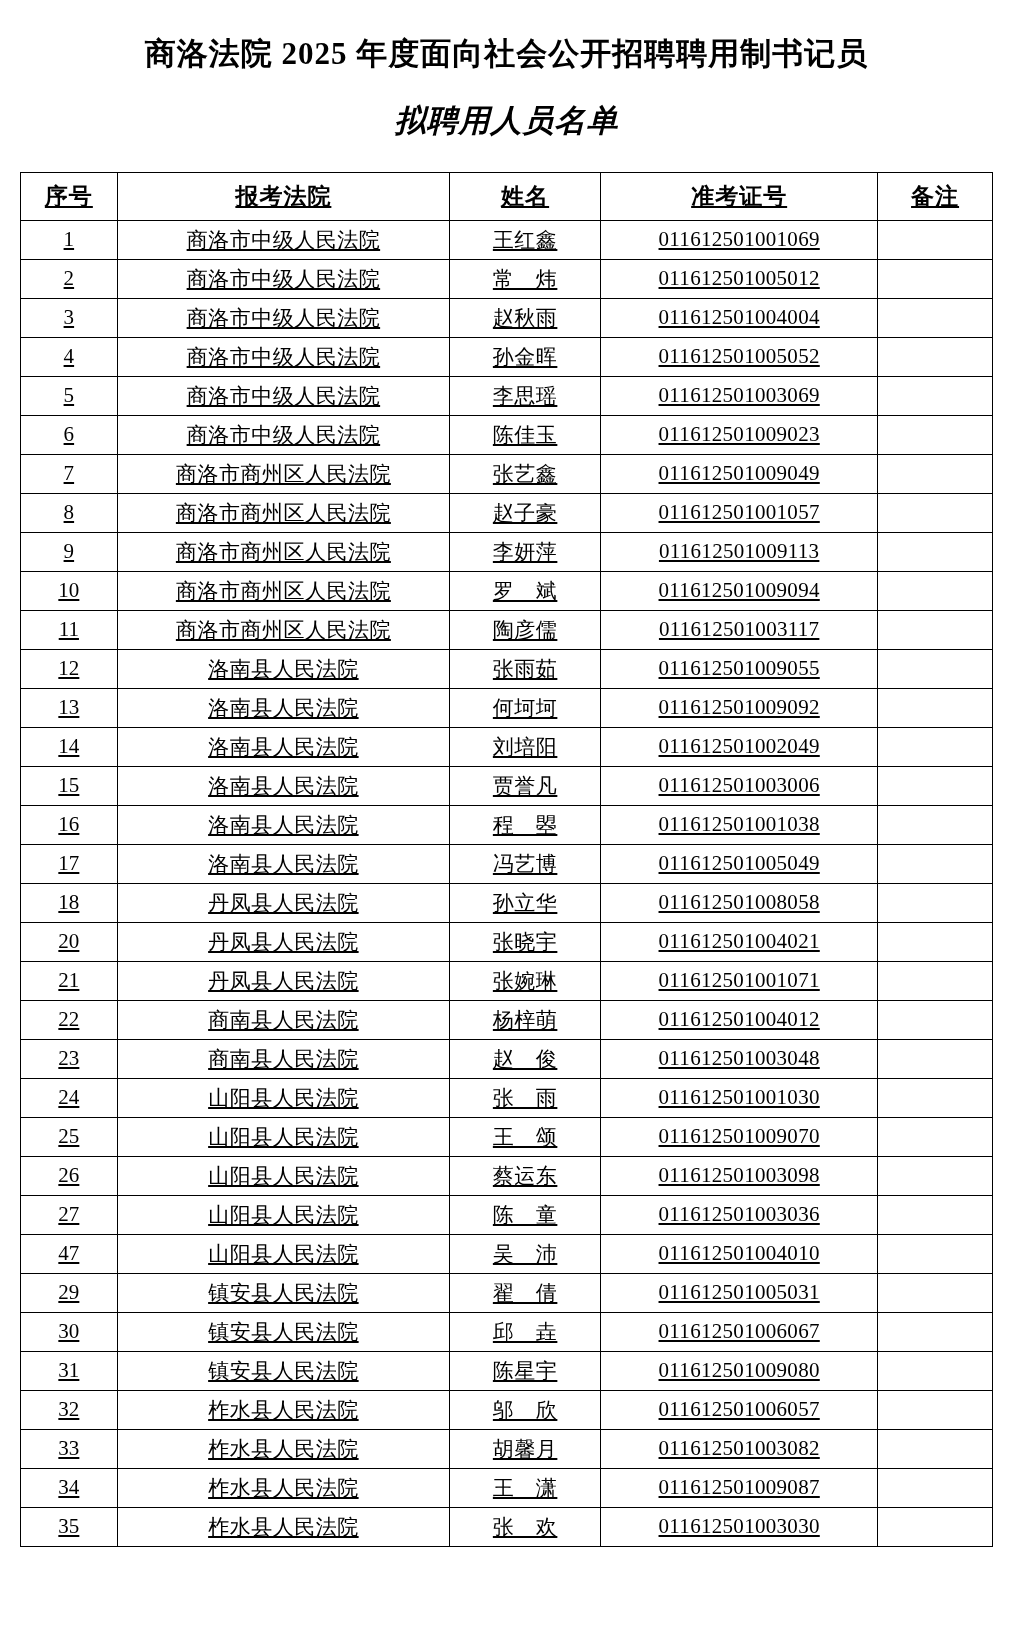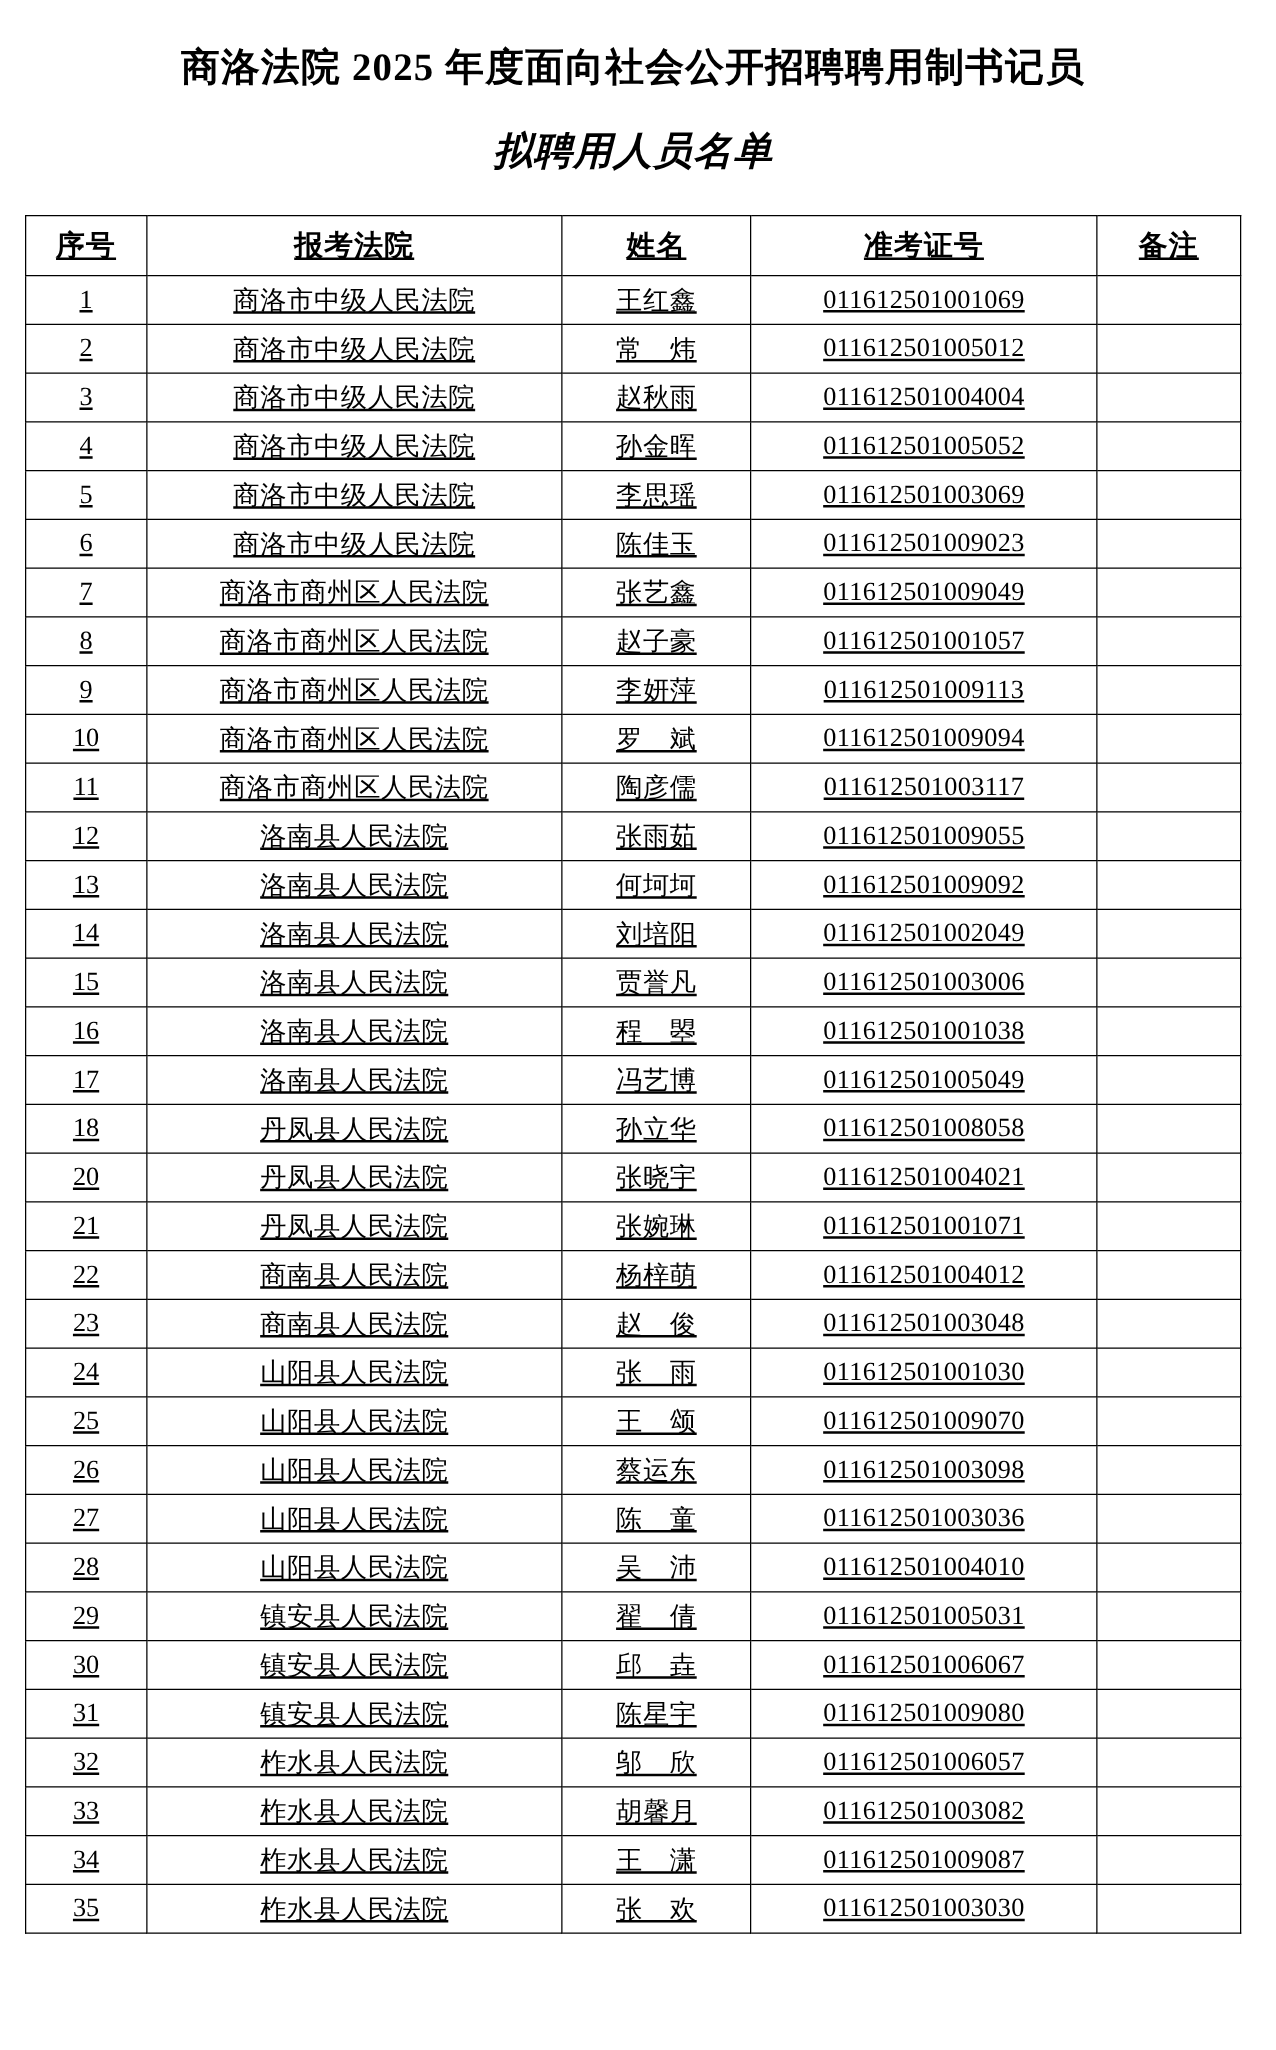--- a/index.html
+++ b/index.html
@@ -272,21 +272,21 @@
           <td class="note"></td>
         </tr>
         <tr>
           <td class="idx">27</td>
           <td class="court">山阳县人民法院</td>
           <td class="name">陈　童</td>
           <td class="id">011612501003036</td>
           <td class="note"></td>
         </tr>
         <tr>
-          <td class="idx">28</td>
+          <td class="idx">47</td>
           <td class="court">山阳县人民法院</td>
           <td class="name">吴　沛</td>
           <td class="id">011612501004010</td>
           <td class="note"></td>
         </tr>
         <tr>
           <td class="idx">29</td>
           <td class="court">镇安县人民法院</td>
           <td class="name">翟　倩</td>
           <td class="id">011612501005031</td>

